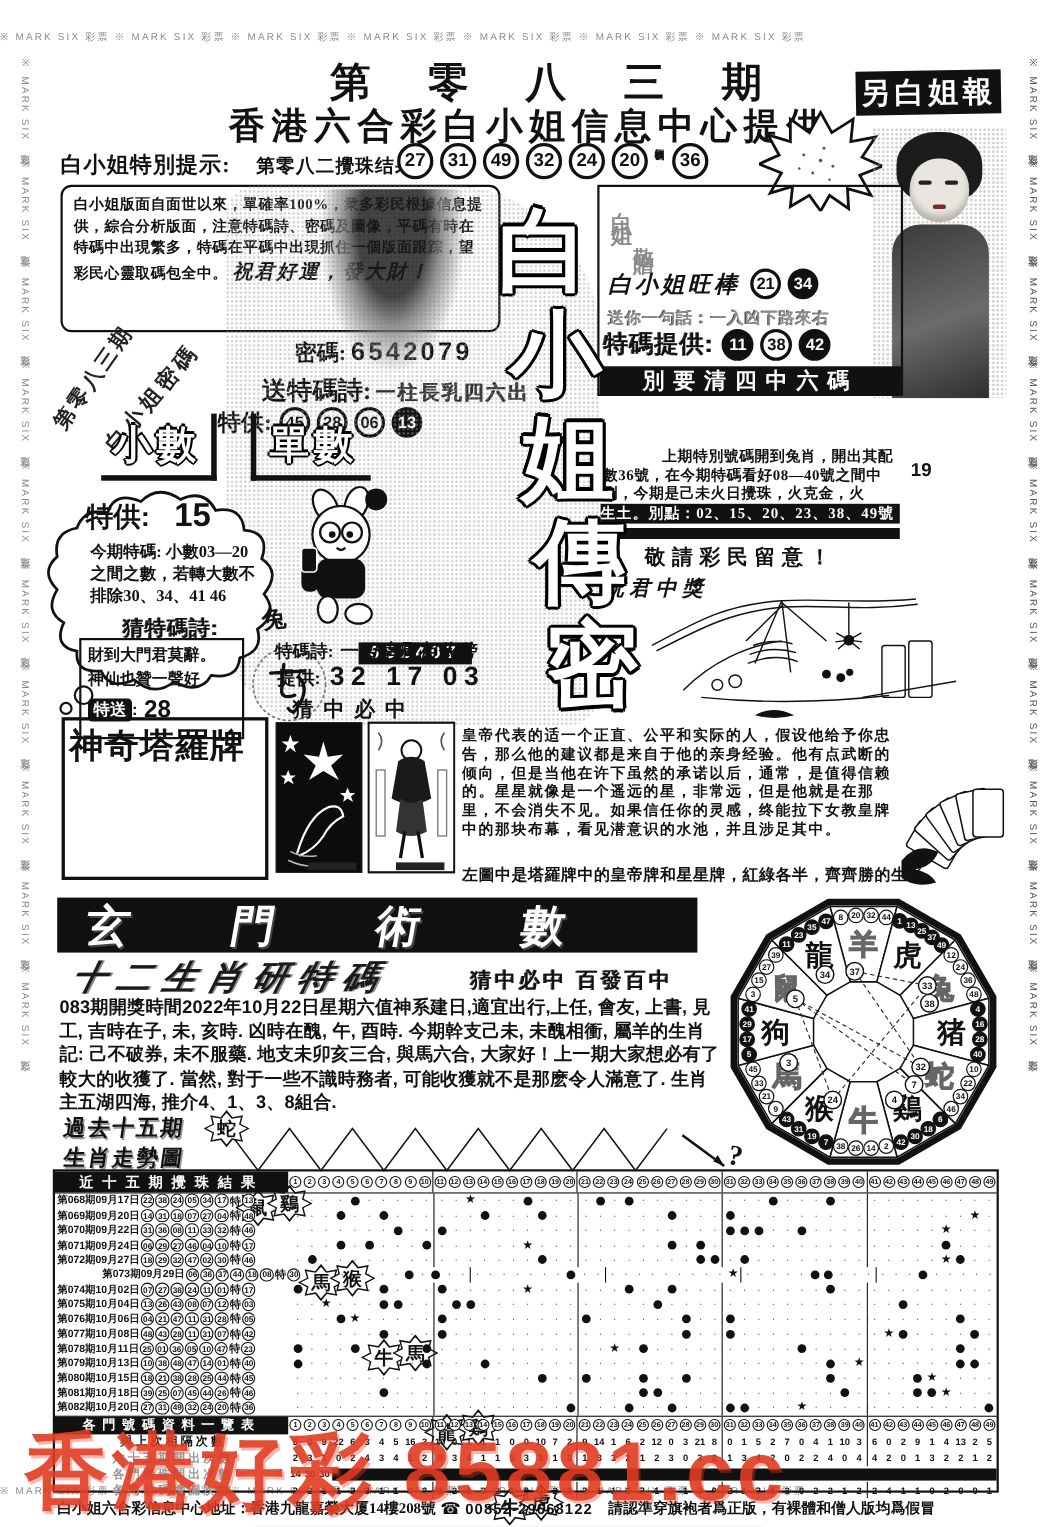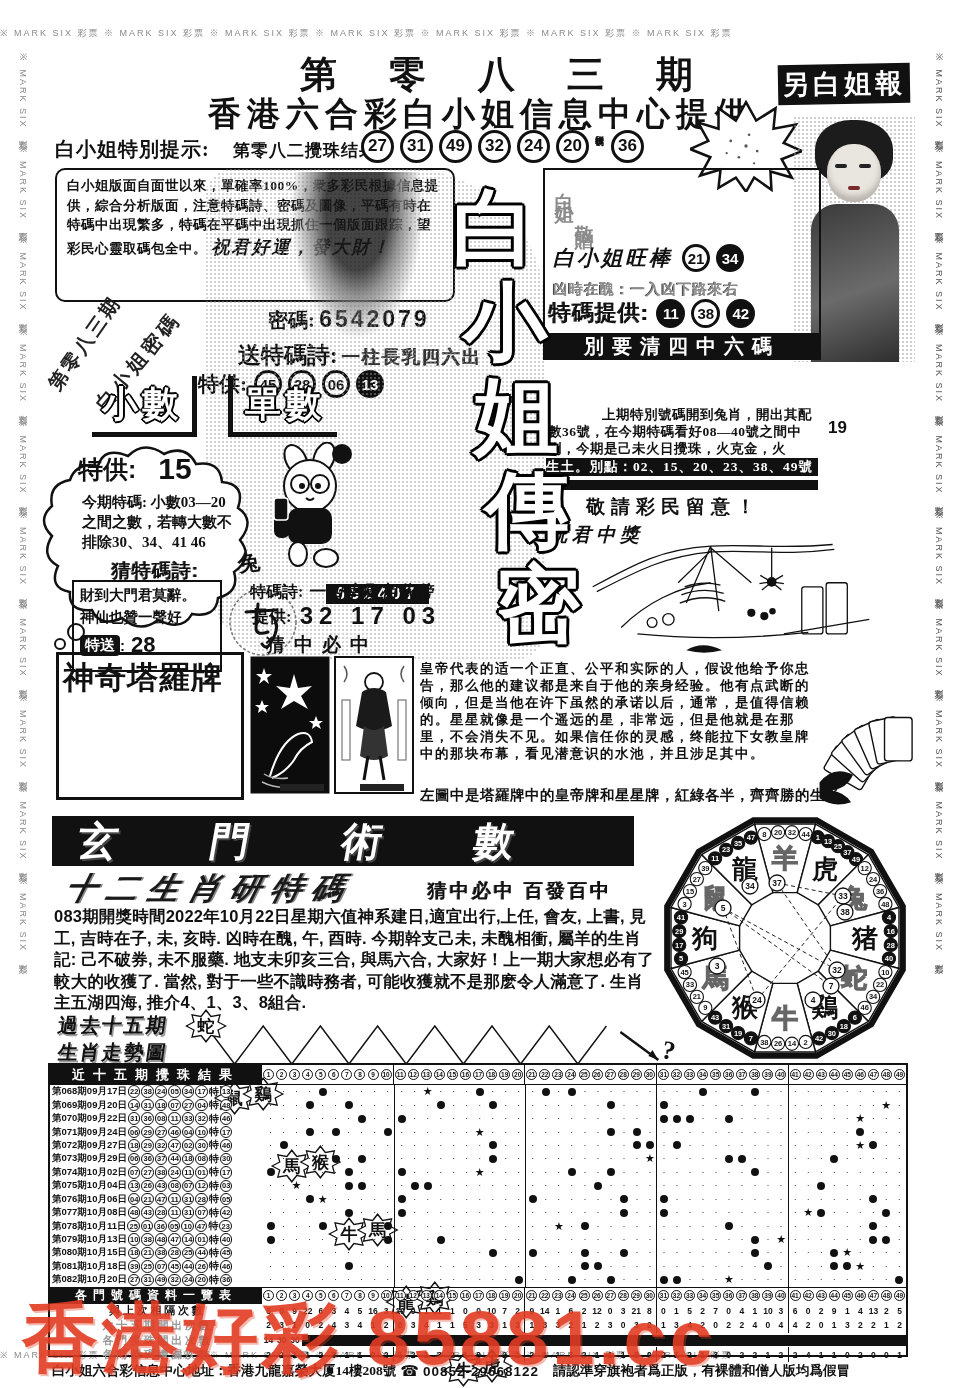--- a/index.html
+++ b/index.html
@@ -117,21 +117,21 @@
   <div class="abs" style="left:543px;top:168px;width:278px;height:192px;border:2px solid #111;box-sizing:border-box;">
     <div class="abs vstrip bb serif faded" style="left:6px;top:8px;font-size:19px;letter-spacing:6px;">白小姐</div>
     <div class="abs vstrip bb serif faded" style="left:26px;top:40px;font-size:19px;letter-spacing:6px;">敬贈</div>
     <div class="abs row" style="left:8px;top:74px;">
       <span class="bb serif" style="font-size:21px;font-style:italic;letter-spacing:3px;margin-right:6px;">白小姐旺棒</span>
       <span id="wang-balls" class="row">
           <span class="ball" style="height: 28px; width: 28px; font-size: 15px;">21</span>
           <span class="ball black" style="height: 28px; width: 28px; font-size: 15px;">34</span>
         </span>
     </div>
-    <div class="abs b faded distress" style="left:8px;top:110px;font-size:14.5px;letter-spacing:1px;white-space:nowrap;">凶時在醜：一入凶下路來右</div>
+    <div class="abs b faded distress" style="left:8px;top:110px;font-size:14.5px;letter-spacing:1px;white-space:nowrap;">送你一句話：一入凶下路來右</div>
     <div class="abs row" style="left:4px;top:128px;">
       <span class="bb distress" style="font-size:22px;letter-spacing:1px;margin-right:4px;">特碼提供:</span>
       <span id="tema-balls" class="row">
           <span class="ball black" style="height: 29px; width: 29px; font-size: 15px;">11</span>
           <span class="ball" style="height: 29px; width: 29px; font-size: 15px;">38</span>
           <span class="ball black" style="height: 29px; width: 29px; font-size: 15px;">42</span>
         </span>
     </div>
     <div class="abs blackbar bb serif" style="left:0;top:163px;width:274px;height:26px;font-size:20px;letter-spacing:8px;display:flex;align-items:center;justify-content:center;">別要清四中六碼</div>
   </div>
@@ -1448,21 +1448,21 @@
           </div>
           <div class="mcell">
             <span class="dot">·</span>
           </div>
           <div class="mcell">
             <span class="dot">·</span>
           </div>
         </div>
       </div>
       <div class="row" style="height: 13.45px;">
-        <div class="label-cell" style="width: 212px; padding-left: 2px;">
+        <div class="label-cell" style="width: 212px; padding-left: 2px; margin-left: 41px;">
           <span style="font-size: 9.5px;">第073期09月29日</span>
           <span class="circ" style="width: 12.5px; height: 12.5px; font-size: 7.5px; margin-left: 1px;">06</span>
           <span class="circ" style="width: 12.5px; height: 12.5px; font-size: 7.5px; margin-left: 1px;">36</span>
           <span class="circ" style="width: 12.5px; height: 12.5px; font-size: 7.5px; margin-left: 1px;">37</span>
           <span class="circ" style="width: 12.5px; height: 12.5px; font-size: 7.5px; margin-left: 1px;">44</span>
           <span class="circ" style="width: 12.5px; height: 12.5px; font-size: 7.5px; margin-left: 1px;">18</span>
           <span class="circ" style="width: 12.5px; height: 12.5px; font-size: 7.5px; margin-left: 1px;">08</span>
           <span class="bb serif" style="font-size: 10px; margin: 0px 1px;">特</span>
           <span class="circ" style="width: 12.5px; height: 12.5px; font-size: 7.5px;">30</span>
         </div>

